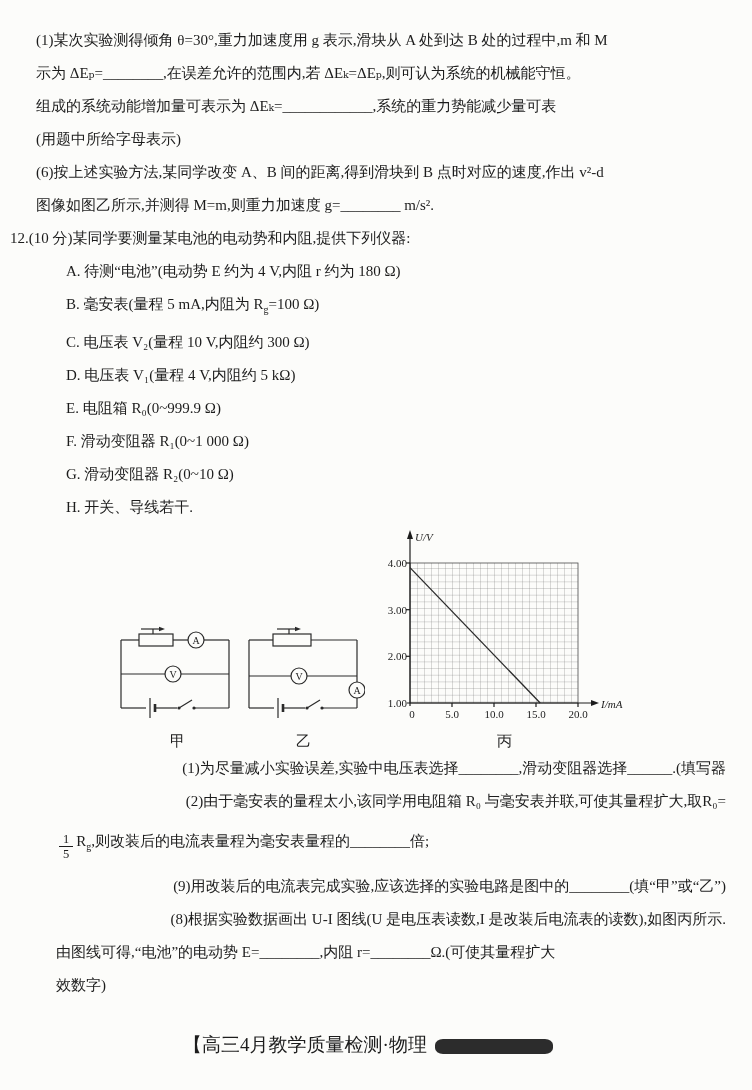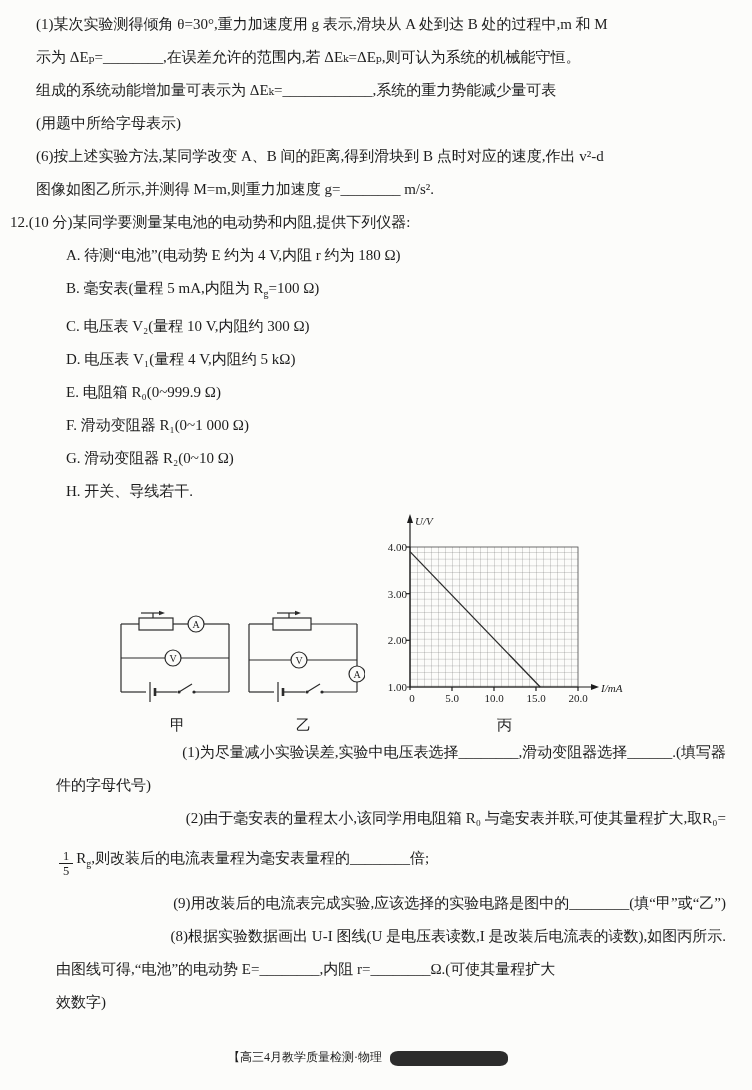--- a/index.html
+++ b/index.html
@@ -3,38 +3,38 @@
 <meta charset="utf-8">
 <style>
   * { box-sizing: border-box; }
   html, body { margin: 0; padding: 0; }
   body {
     width: 752px; height: 1090px; overflow: hidden;
     background: #fcfcfa; color: #1c1c1c;
     font-family: "Liberation Serif", "DejaVu Serif", serif;
     font-size: 15px;
   }
-  .page { position: relative; height: 100%; padding: 8px 26px 0 10px; }
+  .page { position: relative; height: 100%; padding: 24px 26px 0 10px; }
   .line { line-height: 33px; white-space: nowrap; }
   .ind1 { margin-left: 26px; }   
   .ind2 { margin-left: 56px; }   
   .ind3 { margin-left: 21px; text-align: right; }   
   .cont { margin-left: 46px; }   
   sub { font-size: 10px; }
   .frac { display: inline-block; text-align: center; vertical-align: -12px; line-height: 1; margin: 0 3px; }
   .frac .num { display: block; border-bottom: 1px solid #1c1c1c; padding: 0 4px 1px; font-size: 12.5px; }
   .frac .den { display: block; padding-top: 1px; font-size: 12.5px; }
   .tall { line-height: 46px; }
   .figures { position: relative; height: 228px; }
   .figures svg { position: absolute; }
   .figlabel { position: absolute; font-size: 15px; }
   .meter-text { font-family: "Liberation Serif", serif; font-size: 10px; }
   .axis-text { font-size: 11px; }
   .axis-var { font-style: italic; }
-  .footer { margin-top: 30px; text-align: center; font-size: 12px; white-space: nowrap; }
+  .footer { margin-top: 30px; text-align: center; font-size: 19px; white-space: nowrap; }
   .smudge { display: inline-block; width: 118px; height: 15px; background: #2c2c2c;
             border-radius: 8px / 6px; vertical-align: middle; margin-left: 8px; }
 </style>
 </head>
 <body>
 
 <div class="page">
 
   <div class="line ind1">(1)某次实验测得倾角 θ=30°,重力加速度用 g 表示,滑块从 A 处到达 B 处的过程中,m 和 M</div>
   <div class="line ind1">示为 ΔEₚ=________,在误差允许的范围内,若 ΔEₖ=ΔEₚ,则可认为系统的机械能守恒。</div>
@@ -146,21 +146,20 @@
         <text x="219" y="180" class="axis-var">I/mA</text>
       </g>
     </svg>
 
     <div class="figlabel" style="left:160px; top:208px;">甲</div>
     <div class="figlabel" style="left:286px; top:208px;">乙</div>
     <div class="figlabel" style="left:487px; top:208px;">丙</div>
   </div>
 
   <div class="line ind3">(1)为尽量减小实验误差,实验中电压表选择________,滑动变阻器选择______.(填写器</div>
-  <div class="line cont">件的字母代号)</div>
 
   <div class="line ind3">(2)由于毫安表的量程太小,该同学用电阻箱 R₀ 与毫安表并联,可使其量程扩大,取R₀=</div>
   <div class="line cont tall">
     <span class="frac"><span class="num">1</span><span class="den">5</span></span><span>R</span><sub>g</sub><span>,则改装后的电流表量程为毫安表量程的________倍;</span>
   </div>
 
   <div class="line ind3">(9)用改装后的电流表完成实验,应该选择的实验电路是图中的________(填“甲”或“乙”)</div>
 
   <div class="line ind3">(8)根据实验数据画出 U-I 图线(U 是电压表读数,I 是改装后电流表的读数),如图丙所示.</div>
   <div class="line cont">由图线可得,“电池”的电动势 E=________,内阻 r=________Ω.(可使其量程扩大</div>

